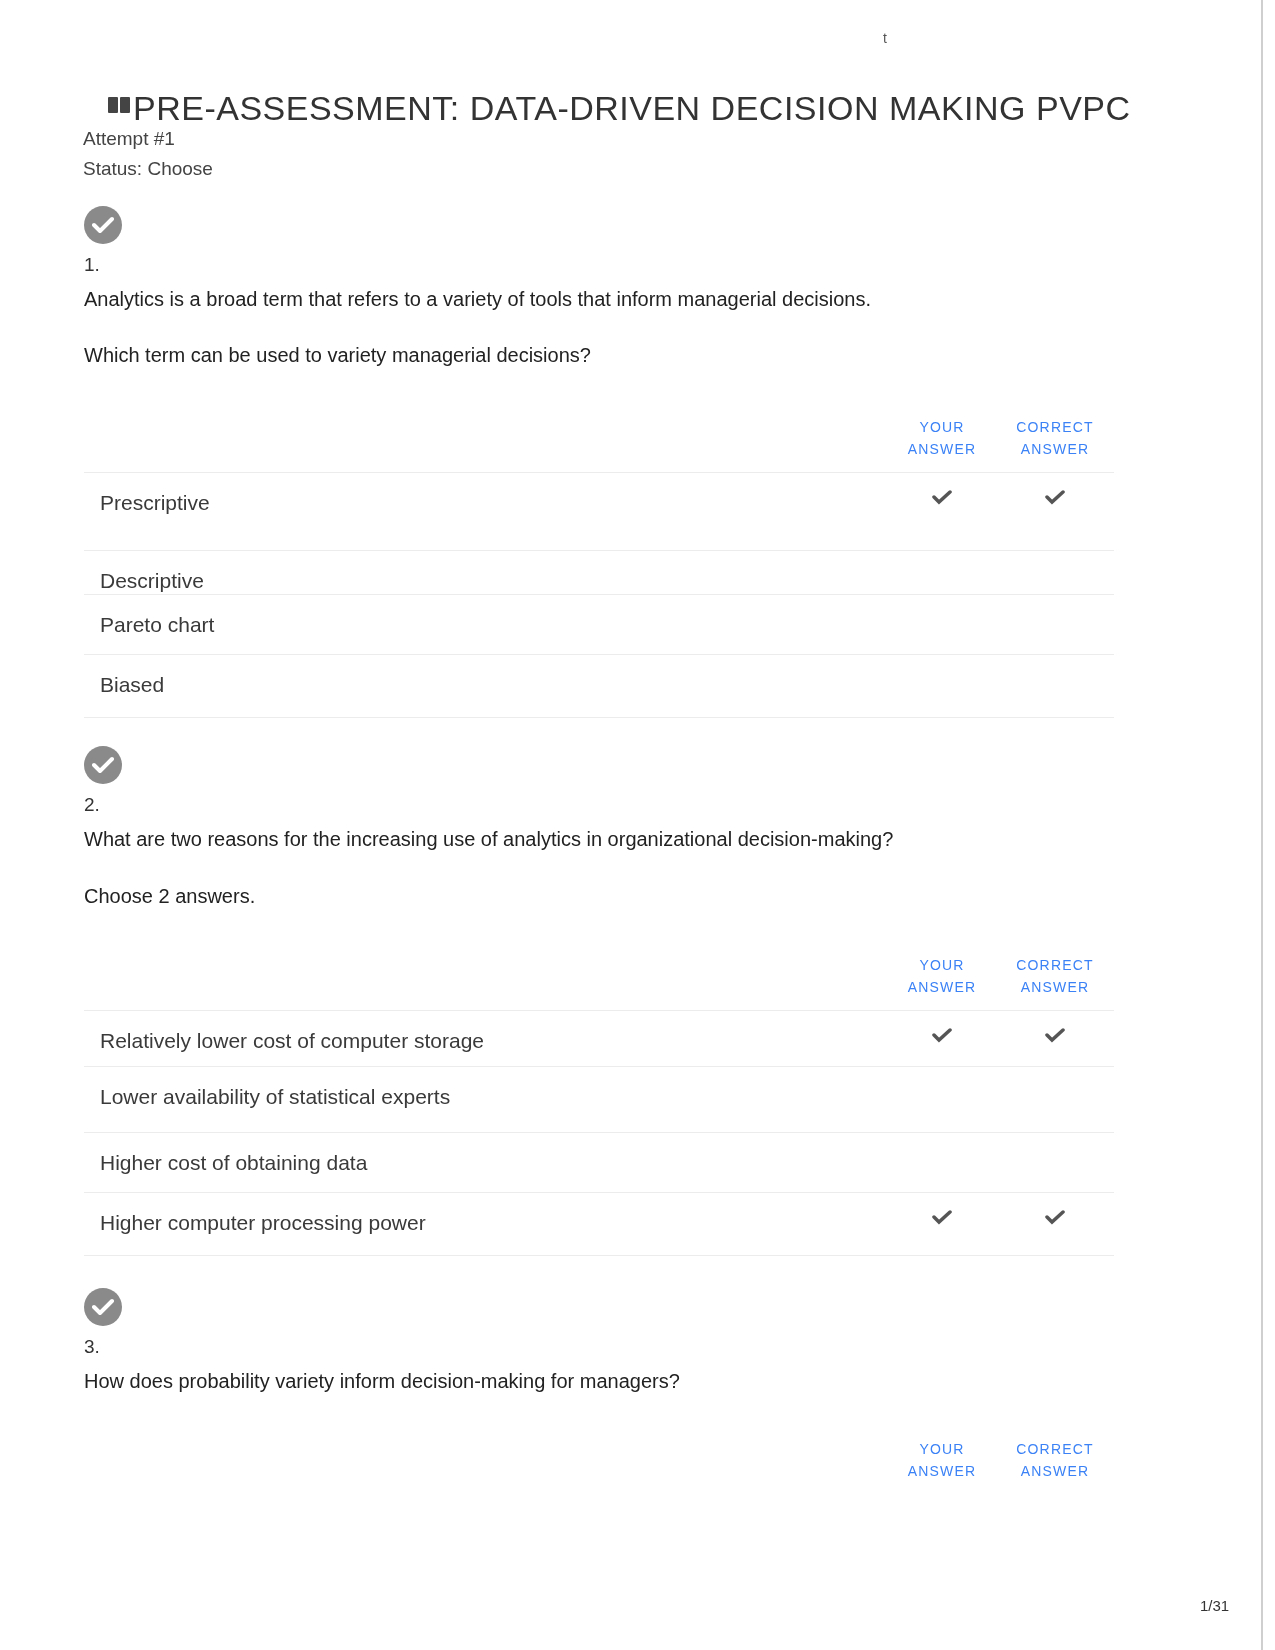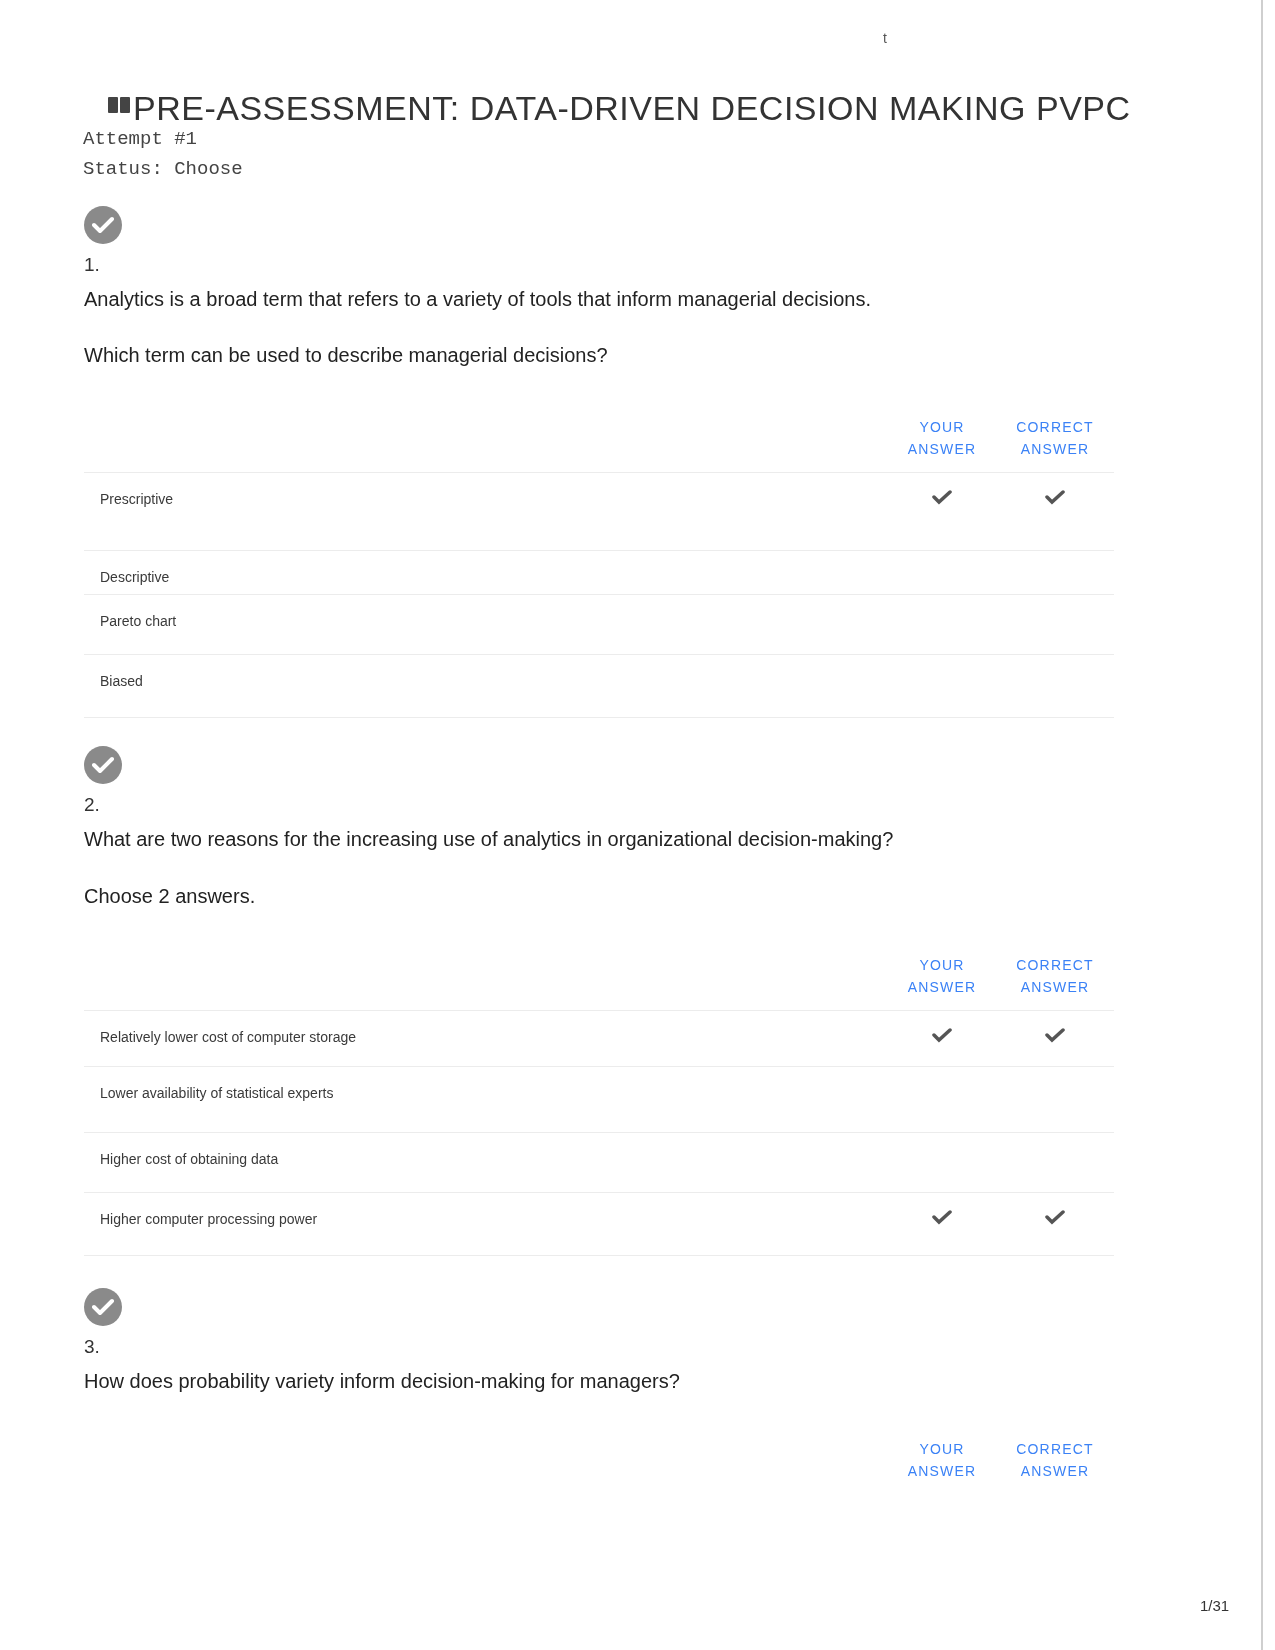--- a/index.html
+++ b/index.html
@@ -54,21 +54,20 @@
       background: #444;
       border-radius: 1px;
     }
     .meta {
       position: absolute;
       left: 83px;
       top: 124px;
       font-size: 19px;
       line-height: 30px;
       color: #444;
-      font-family: Liberation Mono, monospace;
     }
     .question {
       position: absolute;
       left: 84px;
       width: 1030px;
     }
     .status-icon {
       width: 38px;
       height: 38px;
       border-radius: 50%;
@@ -121,21 +120,21 @@
       height: 62px;
       border-top: 1px solid #ececec;
     }
     .row.last {
       border-bottom: 1px solid #ececec;
     }
     .row-label {
       position: absolute;
       left: 16px;
       top: 18px;
-      font-size: 14px;
+      font-size: 21px;
       color: #3a3a3a;
       white-space: nowrap;
     }
     .row-check {
       position: absolute;
       top: 16px;
       width: 110px;
       text-align: center;
       height: 22px;
     }
@@ -169,21 +168,21 @@
 </div>
 
 <div class="question" style="top:206px; height:510px;">
   <div class="status-icon">
     <svg width="22" height="18" viewBox="0 0 22 18">
         <path d="M2 9 L8 15 L20 3" stroke="#fff" stroke-width="4" fill="none" stroke-linecap="round" stroke-linejoin="round"></path>
       </svg>
   </div>
   <div class="q-number">1.</div>
   <div class="q-text" style="top:82px;">Analytics is a broad term that refers to a variety of tools that inform managerial decisions.</div>
-  <div class="q-text" style="top:138px;">Which term can be used to describe managerial decisions?</div>
+  <div class="q-text" style="top:138px;">Which term can be used to variety managerial decisions?</div>
 
   <div class="answer-table" style="top:210px;">
     <div class="col-headers">
       <div class="col-header your">
         <div>YOUR</div>
         <div>ANSWER</div>
       </div>
       <div class="col-header correct">
         <div>CORRECT</div>
         <div>ANSWER</div>

